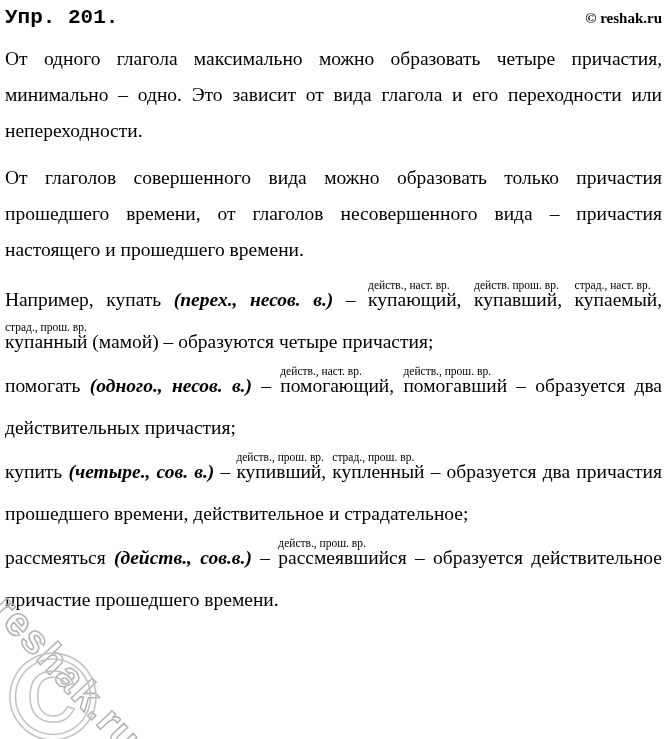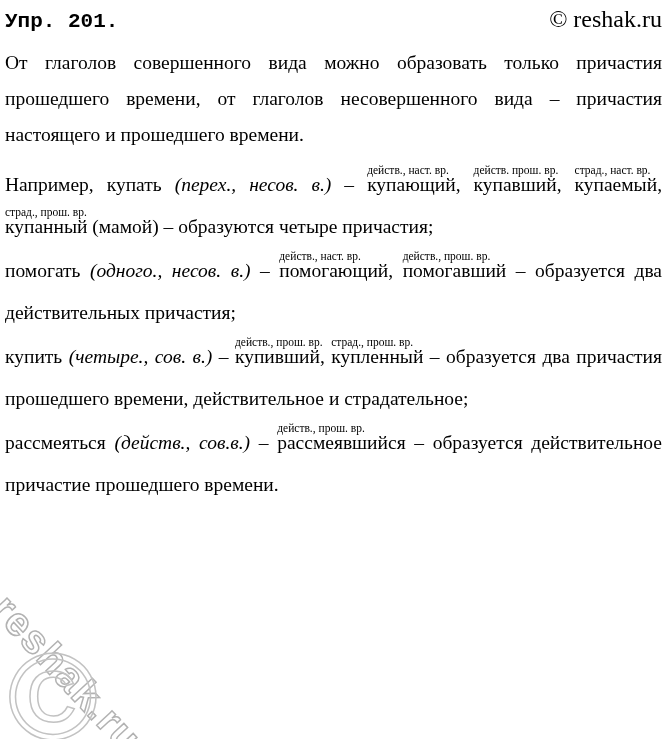--- a/index.html
+++ b/index.html
@@ -8,38 +8,38 @@
     background: #ffffff; color: #000000;
     font-family: "Liberation Serif", serif;
     position: relative;
   }
   .page { padding: 6px 4px 0 5px; position: relative; }
   .header {
     display: flex; justify-content: space-between; align-items: baseline;
     font-size: 21px; margin-bottom: 12px;
   }
   .ex-num { font-weight: bold; font-family: Liberation Mono, monospace; }
-  .copyright { font-size: 24px; }
+  .copyright { font-size: 15px; font-weight: bold; }
   .content p {
     margin: 0 0 11px 0;
     font-size: 19.5px;
     line-height: 36px;
     text-align: justify;
   }
   .content p.example {
     line-height: 42px;
     margin-bottom: 2px;
   }
   .aw { position: relative; display: inline-block; line-height: 1.15; vertical-align: baseline; }
   .ann {
     position: absolute; bottom: 100%; left: 0; margin-bottom: -2px;
     font-size: 11.5px; line-height: 11px; white-space: nowrap;
     font-style: normal; color: #000;
   }
-  em { font-style: italic; }
+  em { font-style: italic; font-weight: bold; }
   .watermark-text {
     position: absolute; left: 16px; top: 586px;
     transform: rotate(47deg); transform-origin: 0 0;
     font-family: "Liberation Sans", sans-serif;
     font-size: 40px; font-weight: bold; letter-spacing: 2px;
     color: transparent; -webkit-text-stroke: 1.5px #b2b2b2;
     pointer-events: none; white-space: nowrap;
   }
   .watermark-symbol {
     position: absolute; left: 8px; top: 636px;
@@ -51,20 +51,21 @@
 </style>
 </head>
 <body>
 
 <div class="page">
   <div class="header">
     <span class="ex-num">Упр. 201.</span>
     <span class="copyright">© reshak.ru</span>
   </div>
   <div class="content">
+      <p>От одного глагола максимально можно образовать четыре причастия, минимально – одно. Это зависит от вида глагола и его переходности или непереходности.</p>
       <p>От глаголов совершенного вида можно образовать только причастия прошедшего времени, от глаголов несовершенного вида – причастия настоящего и прошедшего времени.</p>
       <p class="example">Например, купать <em>(перех., несов. в.)</em> – <span class="aw"><span class="ann">действ., наст. вр.</span>купающий</span>, <span class="aw"><span class="ann">действ. прош. вр.</span>купавший</span>, <span class="aw"><span class="ann">страд., наст. вр.</span>купаемый</span>, <span class="aw"><span class="ann">страд., прош. вр.</span>купанный</span> (мамой) – образуются четыре причастия;</p>
       <p class="example">помогать <em>(одного., несов. в.)</em> – <span class="aw"><span class="ann">действ., наст. вр.</span>помогающий</span>, <span class="aw"><span class="ann">действ., прош. вр.</span>помогавший</span> – образуется два действительных причастия;</p>
       <p class="example">купить <em>(четыре., сов. в.)</em> – <span class="aw"><span class="ann">действ., прош. вр.</span>купивший</span>, <span class="aw"><span class="ann">страд., прош. вр.</span>купленный</span> – образуется два причастия прошедшего времени, действительное и страдательное;</p>
       <p class="example">рассмеяться <em>(действ., сов.в.)</em> – <span class="aw"><span class="ann">действ., прош. вр.</span>рассмеявшийся</span> – образуется действительное причастие прошедшего времени.</p>
     </div>
 </div>
 
 <div class="watermark-text">reshak.ru</div>
 <div class="watermark-symbol">©</div>

